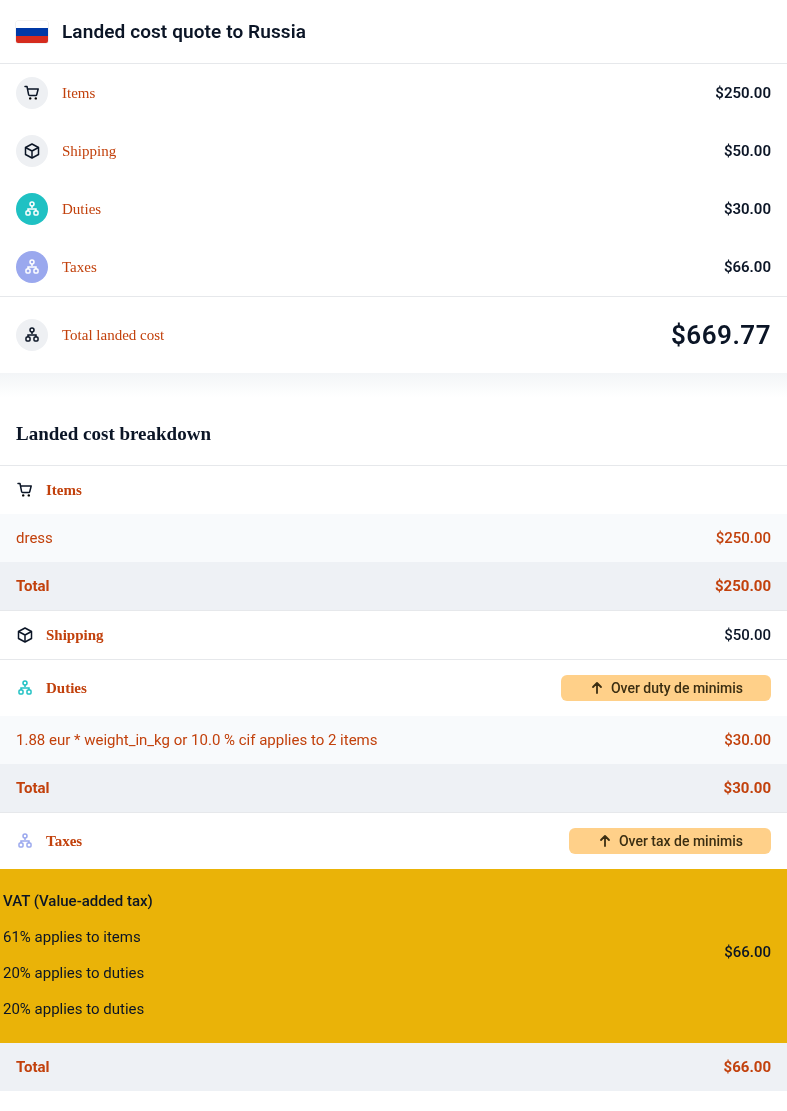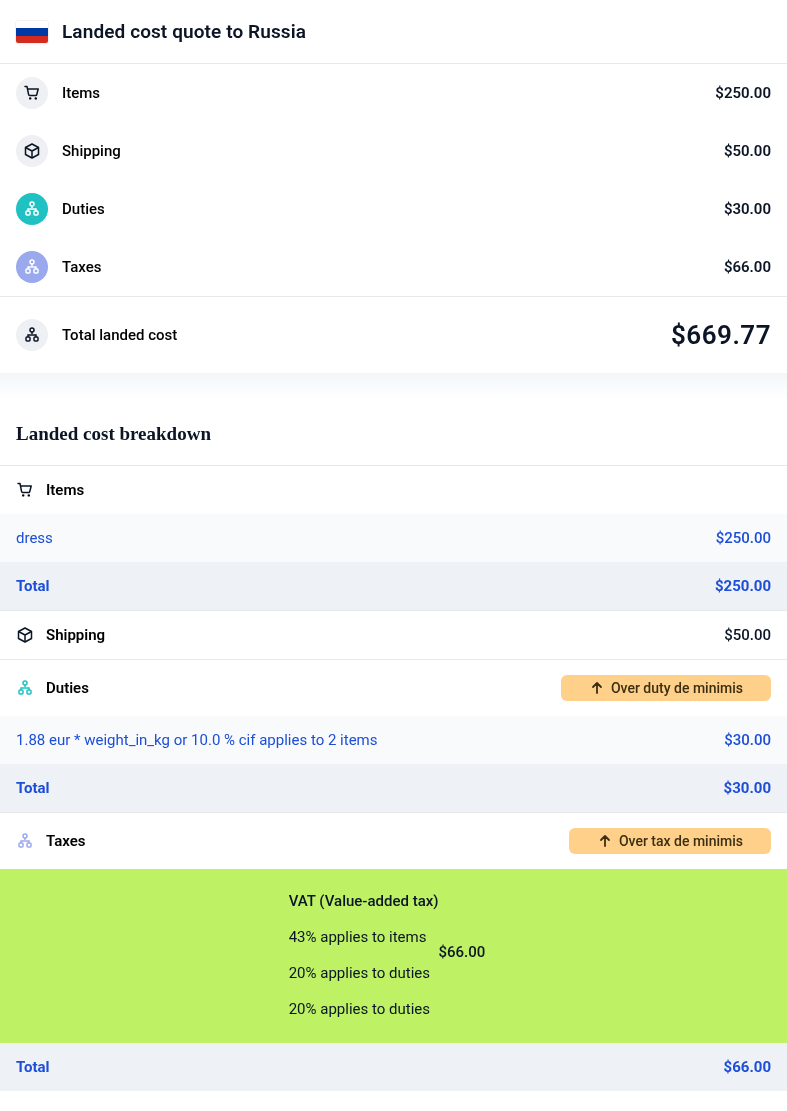--- a/index.html
+++ b/index.html
@@ -65,21 +65,22 @@
     justify-content: center;
     flex-shrink: 0;
   }
   .bg-muted { background: #eef0f3; color: #0b1526; }
   .bg-teal  { background: #1fc1c3; color: #fff; }
   .bg-indigo{ background: #9aa8ee; color: #fff; }
 
   .label {
     font-size: 15px;
     font-weight: 500;
-    color: #000000;
+    color: #c2410c;
+    font-family: Liberation Serif, serif;
   }
   .amount {
     font-size: 15px;
     font-weight: 600;
     color: #0b1526;
   }
 
   .total-row {
     padding: 22px 16px;
     border-top: 1px solid #e6e8eb;
@@ -126,36 +127,36 @@
     font-size: 15px;
     font-weight: 600;
   }
 
   .bd-line {
     display: flex;
     align-items: center;
     justify-content: space-between;
     padding: 15px 16px;
     font-size: 15px;
-    color: #1d4ed8;
+    color: #c2410c;
     background: #f8fafc;
   }
   .bd-line.total {
     font-weight: 700;
     background: #eef1f5;
   }
 
   .bd-taxblock {
     padding: 8px 16px 16px 3px;
-    background: #bef264;
+    background: #eab308;
     font-size: 15px;
     line-height: 1.6;
     color: #0b1526;
     display: flex;
-    justify-content: center;
+    justify-content: space-between;
     align-items: flex-end;
   }
   .bd-taxblock .lines div {
     padding: 6px 0;
   }
 
   .badge {
     display: inline-flex;
     align-items: center;
     gap: 6px;
@@ -352,21 +353,21 @@
   <div class="badge">
     <svg width="16" height="16" viewBox="0 0 16 16">
         <use href="#i-arrow-up"></use>
       </svg>
     <span>Over tax de minimis</span>
   </div>
 </div>
 <div class="bd-taxblock">
   <div class="lines">
     <div style="font-weight:500;padding-top:12px;">VAT (Value-added tax)</div>
-    <div>43% applies to items</div>
+    <div>61% applies to items</div>
     <div>20% applies to duties</div>
     <div>20% applies to duties</div>
   </div>
   <div class="right-amount" style="align-self:center;">$66.00</div>
 </div>
 <div class="bd-line total">
   <div>Total</div>
   <div class="right-amount bold">$66.00</div>
 </div>
 

